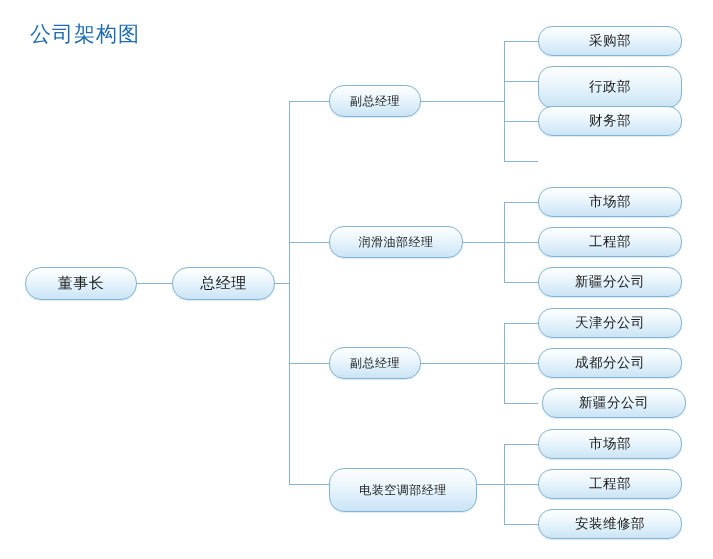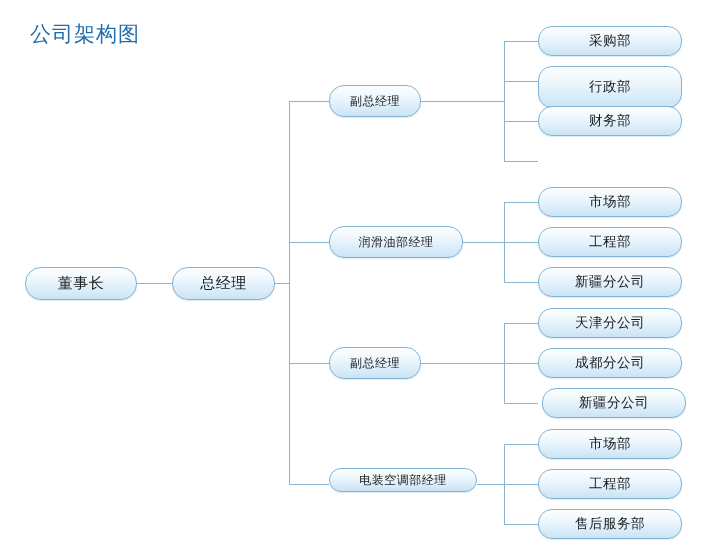--- a/index.html
+++ b/index.html
@@ -114,31 +114,31 @@
     <div class="wire h" style="left:504px; top:524px; width:34px;"></div>
   </div>
 
   <div class="node lvl0" style="left:25px; top:267px; width:112px; height:33px;">董事长</div>
 
   <div class="node lvl0" style="left:172px; top:267px; width:103px; height:33px;">总经理</div>
 
   <div class="node lvl1" style="left:329px; top:85px; width:92px; height:32px;">副总经理</div>
   <div class="node lvl1" style="left:329px; top:226px; width:134px; height:32px;">润滑油部经理</div>
   <div class="node lvl1" style="left:329px; top:347px; width:92px; height:32px;">副总经理</div>
-  <div class="node lvl1" style="left:329px; top:468px; width:148px; height:24px;">电装空调部经理</div>
+  <div class="node lvl1" style="left:329px; top:468px; width:148px; height:44px;">电装空调部经理</div>
 
   <div class="node lvl2" style="left:538px; top:26px; width:144px; height:30px;">采购部</div>
   <div class="node lvl2" style="left:538px; top:66px; width:144px; height:42px;">行政部</div>
   <div class="node lvl2" style="left:538px; top:106px; width:144px; height:30px;">财务部</div>
 
   <div class="node lvl2" style="left:538px; top:187px; width:144px; height:30px;">市场部</div>
   <div class="node lvl2" style="left:538px; top:227px; width:144px; height:30px;">工程部</div>
   <div class="node lvl2" style="left:538px; top:267px; width:144px; height:30px;">新疆分公司</div>
 
   <div class="node lvl2" style="left:538px; top:308px; width:144px; height:30px;">天津分公司</div>
   <div class="node lvl2" style="left:538px; top:348px; width:144px; height:30px;">成都分公司</div>
   <div class="node lvl2" style="left:542px; top:388px; width:144px; height:30px;">新疆分公司</div>
 
   <div class="node lvl2" style="left:538px; top:429px; width:144px; height:30px;">市场部</div>
   <div class="node lvl2" style="left:538px; top:469px; width:144px; height:30px;">工程部</div>
-  <div class="node lvl2" style="left:538px; top:509px; width:144px; height:30px;">售后服务部</div>
+  <div class="node lvl2" style="left:538px; top:509px; width:144px; height:30px;">安装维修部</div>
 
 </div>
 
 </body></html>

